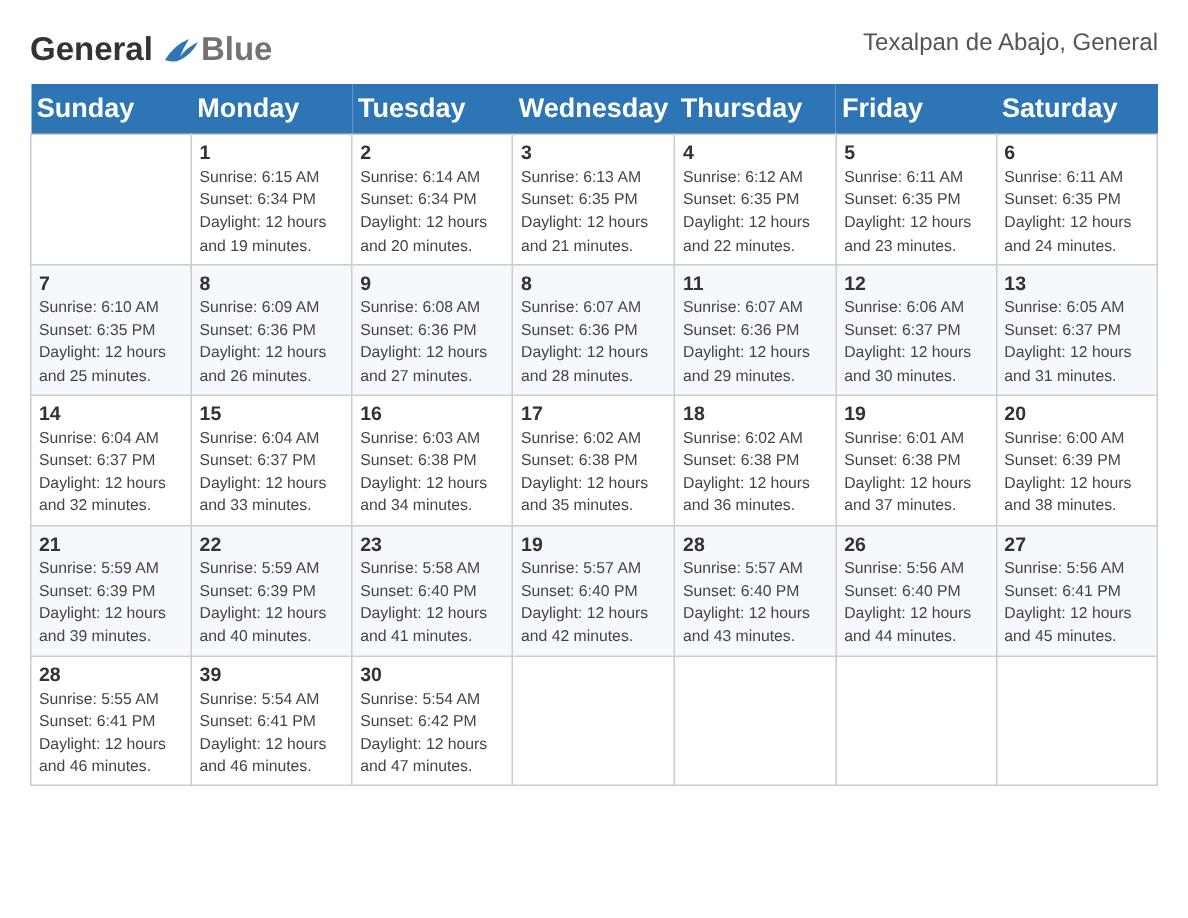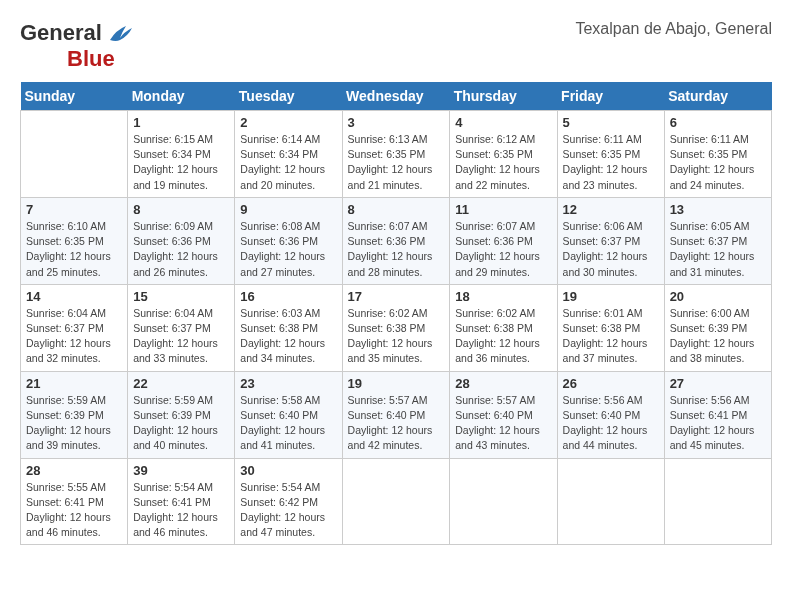--- a/index.html
+++ b/index.html
@@ -11,33 +11,32 @@
       padding: 20px;
     }
     .header-area {
       display: flex;
       justify-content: space-between;
       align-items: flex-start;
       margin-bottom: 10px;
     }
     .logo {
       display: flex;
-      flex-direction: column;
+      flex-direction: row;
       align-items: flex-start;
     }
     .logo-general {
       font-size: 22px;
       font-weight: bold;
       color: #333;
     }
     .logo-blue {
       font-size: 22px;
       font-weight: bold;
-      color: #b91c1c;
-      margin-left: 47px;
+      color: #737373;
     }
     .logo-row {
       display: flex;
       align-items: center;
       gap: 4px;
     }
     .title-area {
       text-align: right;
     }
     .month-title {
@@ -52,21 +51,21 @@
     .calendar {
       width: 100%;
       border-collapse: collapse;
       font-size: 11px;
     }
     .calendar th {
       background: #2e75b6;
       color: #fff;
       padding: 6px 4px;
       text-align: left;
-      font-size: 14px;
+      font-size: 18px;
       font-weight: bold;
     }
     .calendar td {
       border: 1px solid #ccc;
       vertical-align: top;
       padding: 4px 5px;
       width: 108px;
       min-height: 80px;
       background: #fff;
     }

